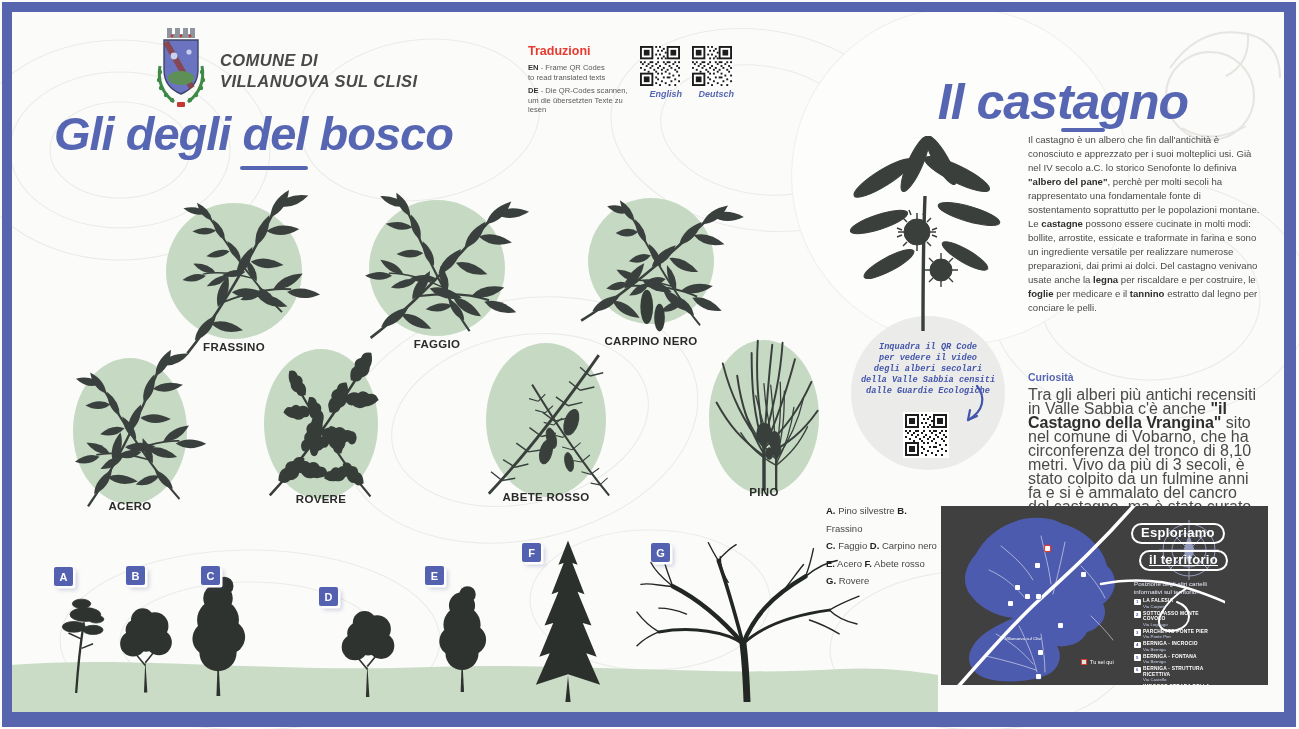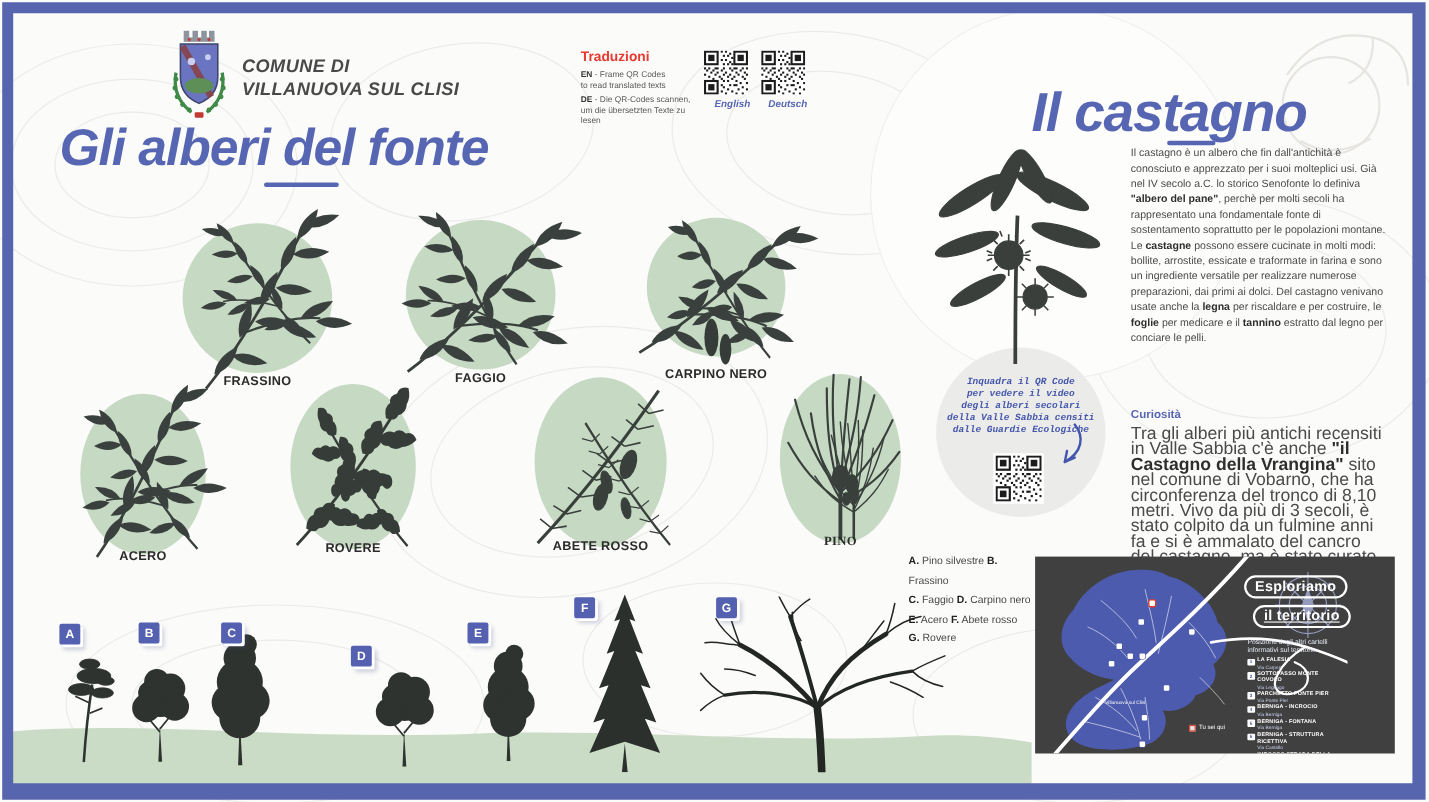--- a/index.html
+++ b/index.html
@@ -360,21 +360,21 @@
       </svg>
   </div>
   <div class="qr-box" style="left:692px; top:46px;">
     <svg viewBox="0 0 21 21">
         <use href="#qr"></use>
       </svg>
   </div>
   <div class="qr-label" style="left:638px; top:89px;">English</div>
   <div class="qr-label" style="left:690px; top:89px;">Deutsch</div>
 
-  <div class="main-title">Gli alberi del fonte</div>
+  <div class="main-title">Gli degli del bosco</div>
   <div class="underline" style="left:240px; top:166px; width:68px;"></div>
 
   <div class="right-title">Il castagno</div>
   <div class="underline" style="left:1061px; top:128px; width:44px;"></div>
 
   <div class="circle" style="left:166px; top:203px; width:136px; height:136px;">
     <svg width="170" height="165" viewBox="0 0 140 150">
         <use href="#broadleaf" transform="rotate(-6 70 75)"></use>
         <use href="#broadleaf" transform="translate(128,8) scale(-0.72,0.72)"></use>
       </svg>
@@ -424,21 +424,21 @@
       </svg>
   </div>
   <div class="tree-label" style="left:486px; top:491px; width:120px;">ABETE ROSSO</div>
 
   <div class="circle" style="left:709px; top:340px; width:110px; height:154px; border-radius:50%;">
     <svg width="150" height="165" viewBox="0 0 140 160">
         <use href="#pinebranch"></use>
         <use href="#pinebranch" transform="translate(128,42) scale(-0.66,0.72)"></use>
       </svg>
   </div>
-  <div class="tree-label" style="left:709px; top:486px; width:110px;font-family:Liberation Serif, serif;">PINO</div>
+  <div class="tree-label" style="left:709px; top:486px; width:110px;">PINO</div>
 
   <div class="legend">
     <div><b>A.</b><span> Pino silvestre </span><b>B.</b><span> Frassino</span></div>
     <div><b>C.</b><span> Faggio </span><b>D.</b><span> Carpino nero</span></div>
     <div><b>E.</b><span> Acero </span><b>F.</b><span> Abete rosso</span></div>
     <div><b>G.</b><span> Rovere</span><b></b><span></span></div>
   </div>
 
   <svg class="ground" viewBox="0 0 928 64" preserveAspectRatio="none">
     <path d="M0,14 C120,4 260,22 420,16 C560,11 700,26 830,18 C870,16 905,20 928,24 L928,64 L0,64 Z" fill="#cadcc6"></path>

